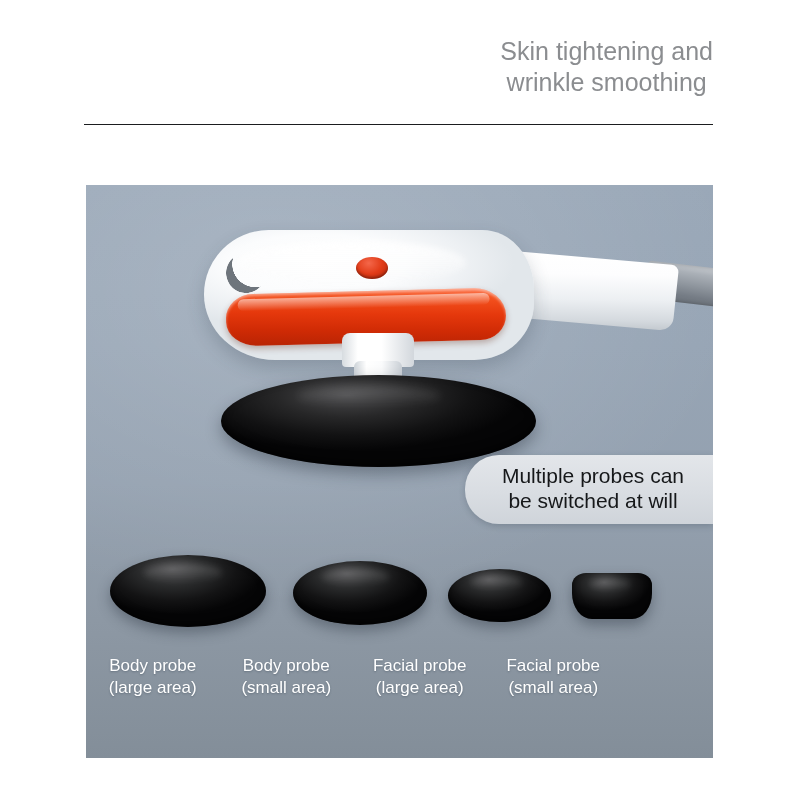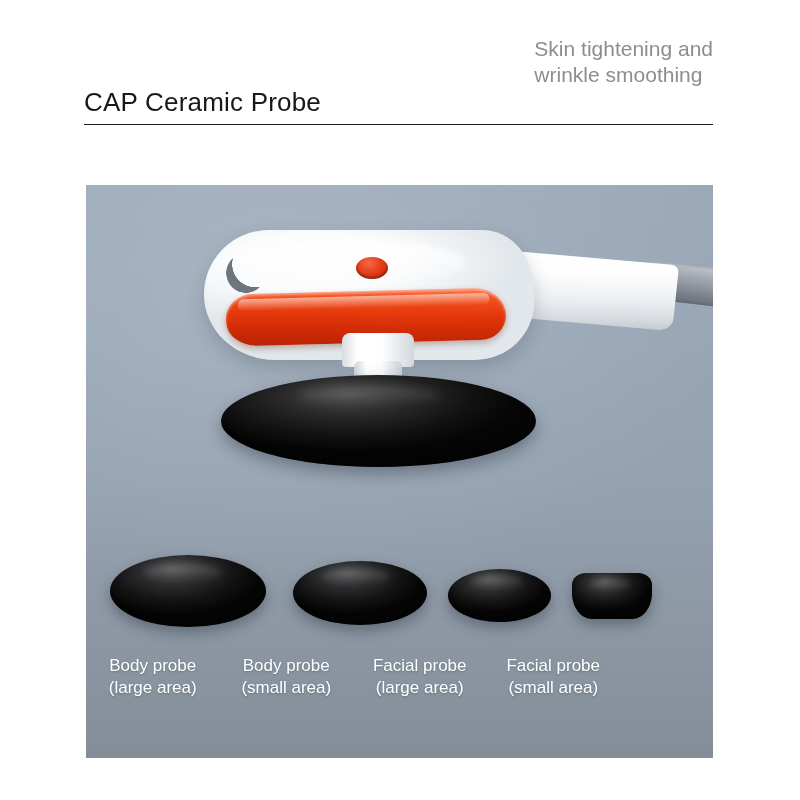--- a/index.html
+++ b/index.html
@@ -31,25 +31,25 @@
     font-size: 26px;
     font-weight: 400;
     letter-spacing: 0.2px;
     color: #16181a;
     white-space: nowrap;
   }
   .header-tagline {
     position: absolute;
     right: 0;
     top: 0;
-    font-size: 21px;
+    font-size: 25px;
     font-weight: 400;
     line-height: 1.22;
     color: #8b8d90;
-    text-align: left;
+    text-align: center;
     white-space: pre-line;
   }
   .header-rule {
     position: absolute;
     left: 84px;
     top: 124px;
     width: 629px;
     height: 0;
     border-top: 1.6px solid #1b1d1f;
   }
@@ -282,41 +282,42 @@
     line-height: 1.28;
     color: #ffffff;
     white-space: pre-line;
     text-shadow: 0 1px 2px rgba(40,55,70,0.35);
   }
 </style>
 </head>
 <body>
 
 <div class="header">
-  <div class="header-title">CAP Ceramic Probe</div>
   <div class="header-tagline">Skin tightening and
 wrinkle smoothing</div>
 </div>
 <div class="header-rule"></div>
 
 <div class="photo-panel">
 
   <div class="device">
     <div class="handle"></div>
     <div class="neck"></div>
     <div class="head"></div>
     <div class="head-gloss"></div>
     <div class="crescent"></div>
     <div class="power-button"></div>
     <div class="accent-band"></div>
     <div class="collar"></div>
     <div class="collar-lower"></div>
     <div class="disc-attached"></div>
   </div>
 
+  <div class="callout">Multiple probes can
+be switched at will</div>
 
   <div class="probe-row">
     <div class="probe probe-1"></div>
     <div class="probe probe-2"></div>
     <div class="probe probe-3"></div>
     <div class="probe probe-4"></div>
   </div>
 
   <div class="label-row">
     <div class="probe-label">Body probe

